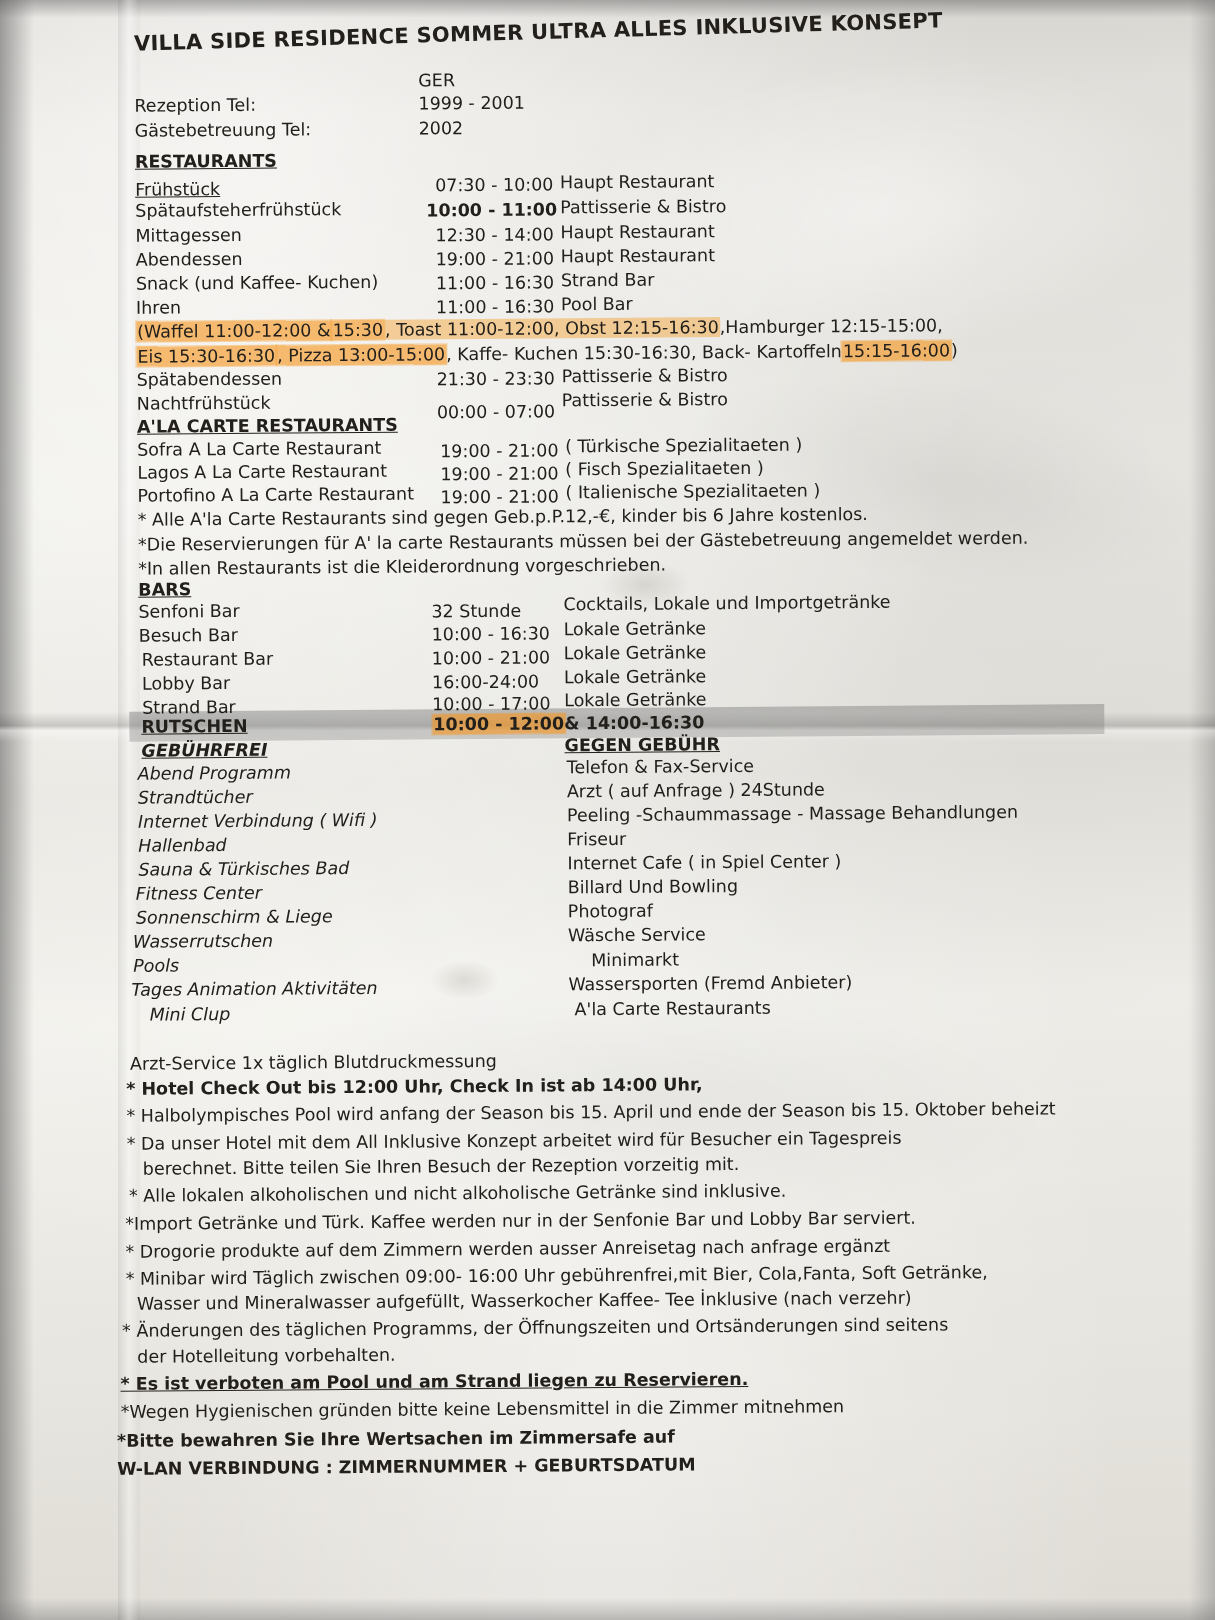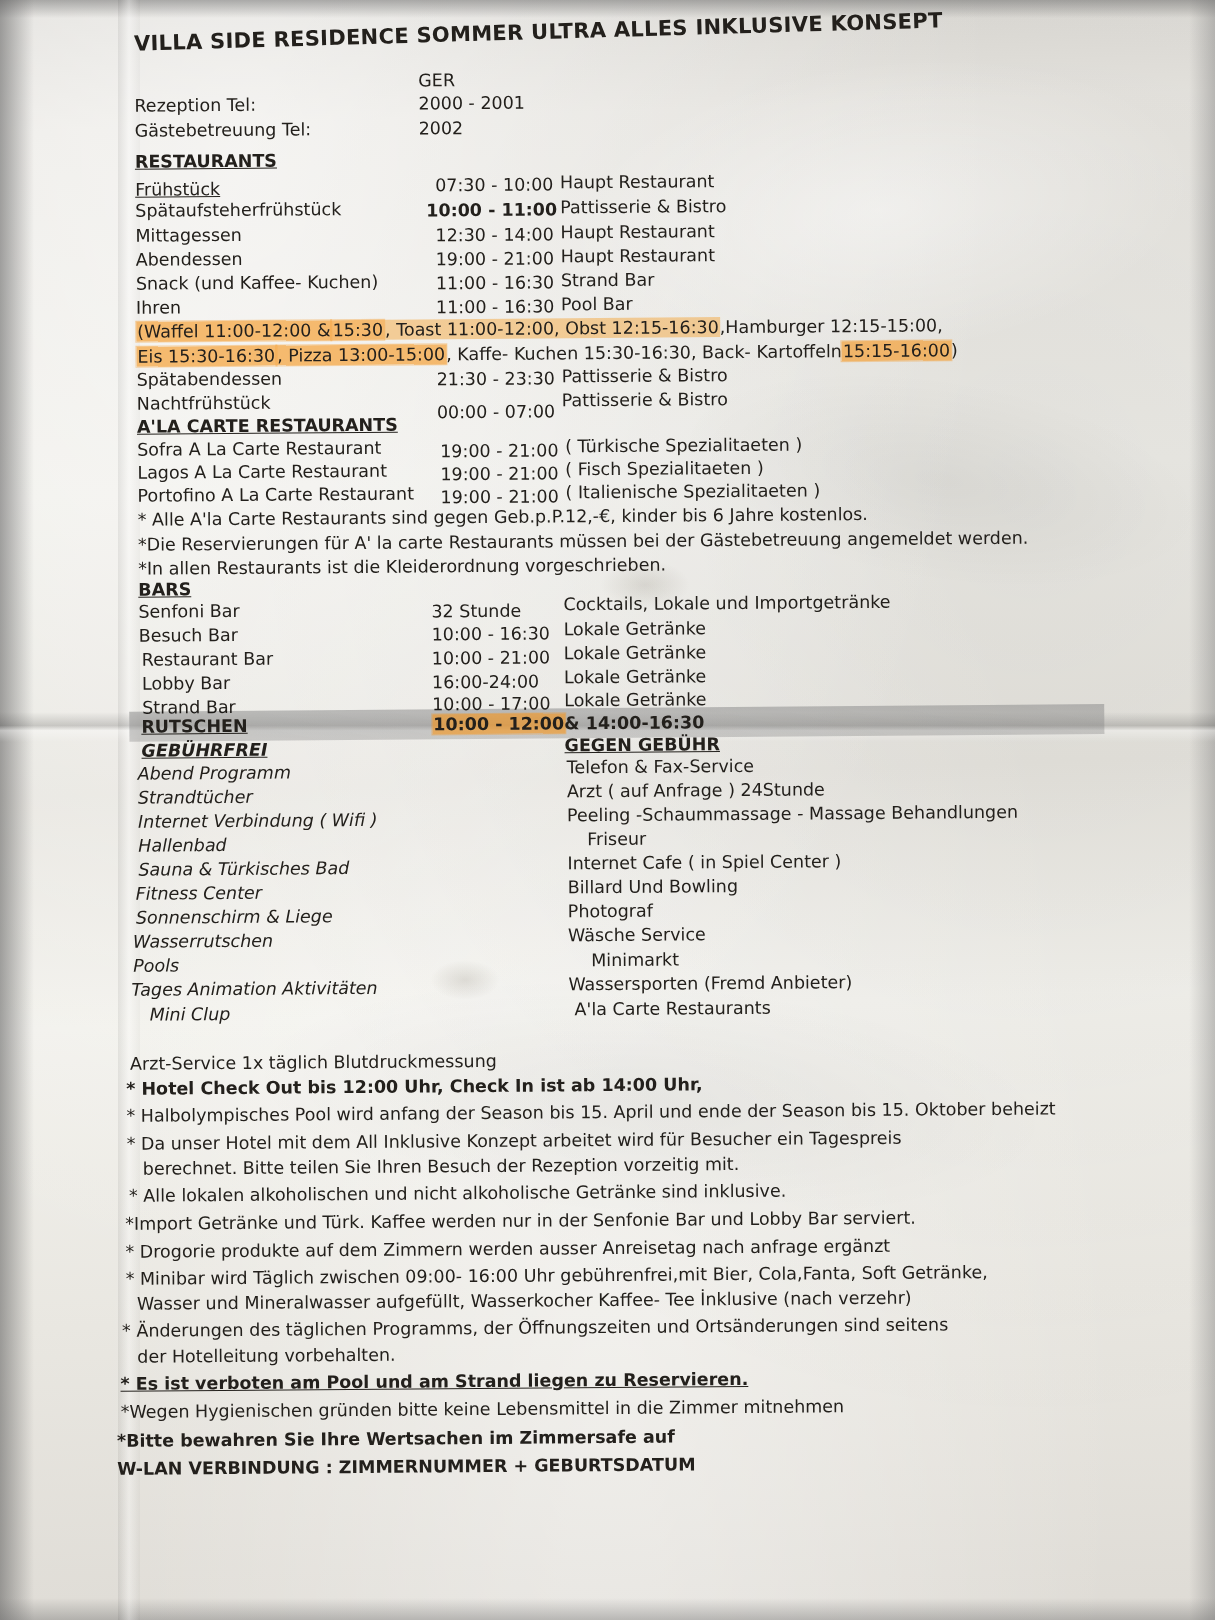--- a/index.html
+++ b/index.html
@@ -94,21 +94,21 @@
   <div class="smudge" style="left:430px; top:960px; width:70px; height:40px;"></div>
   <div class="smudge" style="left:600px; top:560px; width:90px; height:50px;"></div>
 
   <div id="doc">
 
     <div class="ln title" style="left:140px; top:28px;">VILLA SIDE RESIDENCE SOMMER ULTRA ALLES INKLUSIVE KONSEPT</div>
 
     <div class="ln" style="left:424px; top:69px;">GER</div>
 
     <div class="ln" style="left:140px; top:92px;">Rezeption Tel:</div>
-    <div class="ln" style="left:424px; top:92px;">2000 - 2001</div>
+    <div class="ln" style="left:424px; top:92px;">1999 - 2001</div>
     <div class="ln" style="left:140px; top:117px;">Gästebetreuung Tel:</div>
     <div class="ln" style="left:424px; top:117px;">2002</div>
 
     <div class="ln b u" style="left:140px; top:148px;">RESTAURANTS</div>
 
     <div class="ln" style="left:140px; top:176px;text-decoration:underline;">Frühstück</div>
     <div class="ln" style="left:440px; top:174px;">07:30 - 10:00</div>
     <div class="ln" style="left:565px; top:172px;">Haupt Restaurant</div>
 
     <div class="ln" style="left:140px; top:197px;">Spätaufsteherfrühstück</div>
@@ -204,21 +204,21 @@
     <div class="ln i" style="left:135px; top:880px;">Fitness Center</div>
     <div class="ln i" style="left:135px; top:904px;">Sonnenschirm &amp; Liege</div>
     <div class="ln i" style="left:132px; top:928px;">Wasserrutschen</div>
     <div class="ln i" style="left:132px; top:952px;">Pools</div>
     <div class="ln i" style="left:130px; top:976px;">Tages Animation Aktivitäten</div>
     <div class="ln i" style="left:148px; top:1001px;">Mini Clup</div>
 
     <div class="ln" style="left:567px; top:757px;">Telefon &amp; Fax-Service</div>
     <div class="ln" style="left:567px; top:781px;">Arzt ( auf Anfrage ) 24Stunde</div>
     <div class="ln" style="left:567px; top:805px;">Peeling -Schaummassage - Massage Behandlungen</div>
-    <div class="ln" style="left:567px; top:829px;margin-left:20px;">Friseur</div>
+    <div class="ln" style="left:567px; top:829px;">Friseur</div>
     <div class="ln" style="left:567px; top:853px;">Internet Cafe ( in Spiel Center )</div>
     <div class="ln" style="left:567px; top:877px;">Billard Und Bowling</div>
     <div class="ln" style="left:567px; top:901px;">Photograf</div>
     <div class="ln" style="left:567px; top:925px;">Wäsche Service</div>
     <div class="ln" style="left:590px; top:950px;">Minimarkt</div>
     <div class="ln" style="left:567px; top:974px;">Wassersporten (Fremd Anbieter)</div>
     <div class="ln" style="left:573px; top:999px;">A'la Carte Restaurants</div>
 
     <div class="ln" style="left:128px; top:1050px;">Arzt-Service 1x täglich Blutdruckmessung</div>
     <div class="ln b" style="left:124px; top:1075px;">* Hotel Check Out bis 12:00 Uhr,  Check In ist ab 14:00 Uhr,</div>

